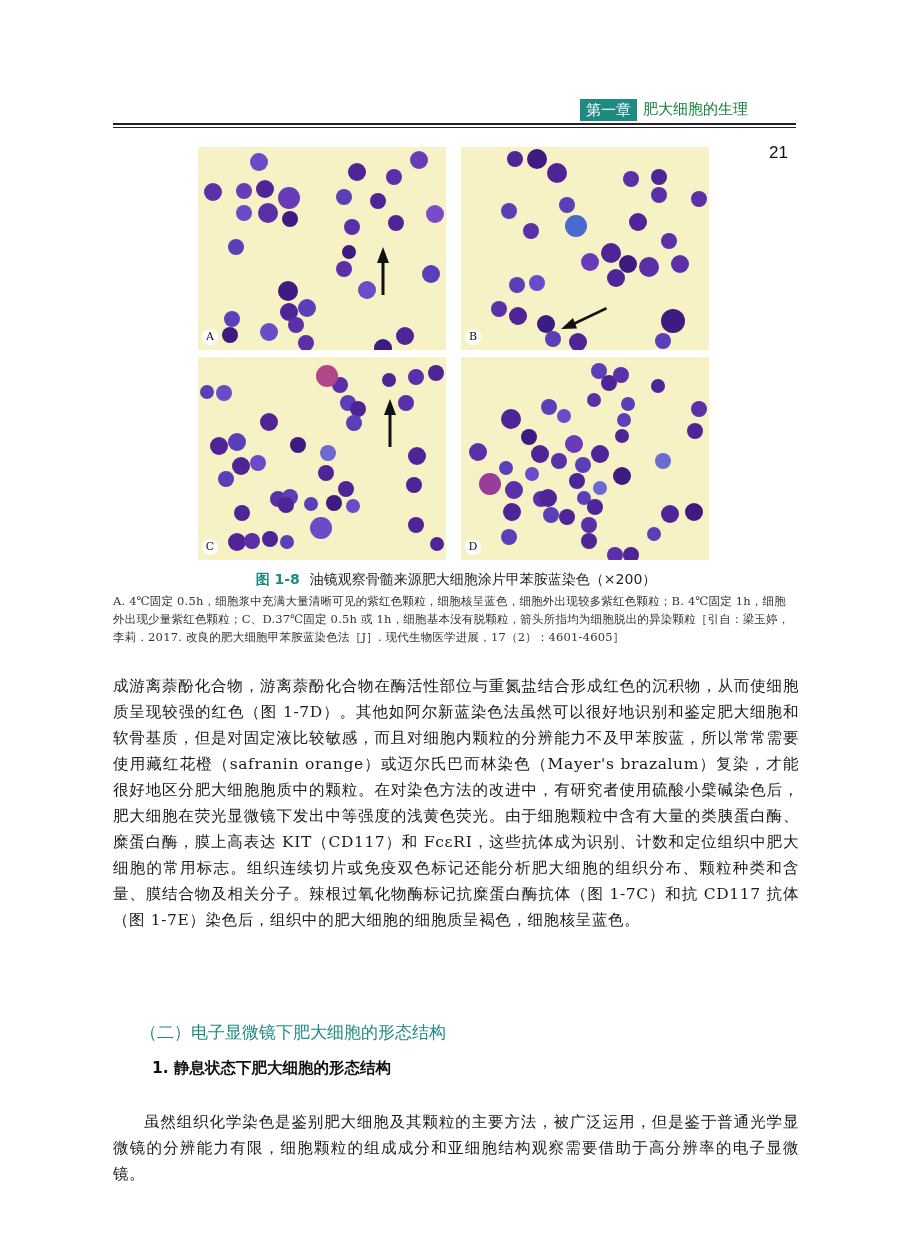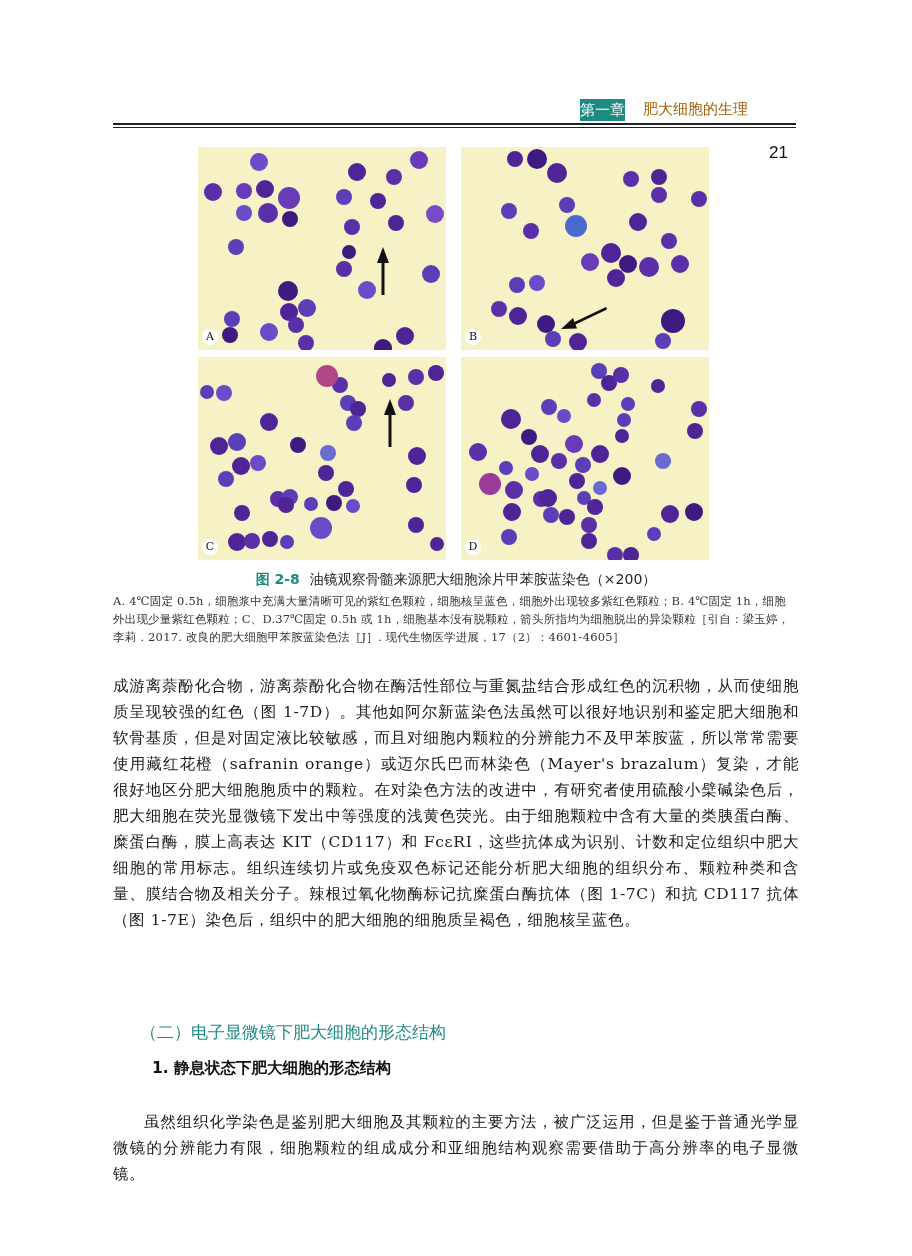--- a/index.html
+++ b/index.html
@@ -1,19 +1,19 @@
 <!DOCTYPE html>
 <html><head>
 <meta charset="utf-8">
 <style>
   html,body{margin:0;padding:0;background:#ffffff;}
   body{width:912px;height:1256px;position:relative;overflow:hidden;font-family:"DejaVu Serif","Liberation Serif",serif;color:#222;}
   .page-header{position:absolute;left:113px;top:96px;width:683px;height:32px;}
-  .chapter-tag{position:absolute;left:467px;top:3px;background:#1f8a82;color:#fff;font-family:"DejaVu Sans","Liberation Sans",sans-serif;font-size:15px;padding:2px 0;line-height:18px;}
-  .chapter-title{position:absolute;left:530px;top:4px;color:#a16207;font-family:"DejaVu Sans","Liberation Sans",sans-serif;font-size:15px;line-height:18px;}
+  .chapter-tag{position:absolute;left:467px;top:3px;background:#1f8a82;color:#fff;font-family:"DejaVu Sans","Liberation Sans",sans-serif;font-size:15px;padding:2px 6px;line-height:18px;}
+  .chapter-title{position:absolute;left:530px;top:4px;color:#15803d;font-family:"DejaVu Sans","Liberation Sans",sans-serif;font-size:15px;line-height:18px;}
   .page-number{position:absolute;left:656px;top:3px;color:#111;font-family:"Liberation Sans",sans-serif;font-size:17px;line-height:20px;margin-top:44px;}
   .rule-thick{position:absolute;left:0;top:27px;width:683px;height:2px;background:#222;}
   .rule-thin{position:absolute;left:0;top:31px;width:683px;height:1px;background:#222;}
 
   .figure{position:absolute;left:198px;top:147px;width:516px;height:412px;}
   .panel{position:absolute;width:248px;height:203px;background:#f7f1c6;overflow:hidden;}
   .panel.p0{left:0;top:0;}
   .panel.p1{left:263px;top:0;}
   .panel.p2{left:0;top:210px;}
   .panel.p3{left:263px;top:210px;}
@@ -205,21 +205,21 @@
     <div class="cell" style="left:40px;top:172px;width:16px;height:16px;background:#5a3fb8;"></div>
     <div class="cell" style="left:120px;top:176px;width:16px;height:16px;background:#4f2496;"></div>
     <div class="cell" style="left:186px;top:170px;width:14px;height:14px;background:#5a3fb8;"></div>
     <div class="cell" style="left:146px;top:190px;width:16px;height:16px;background:#5a2fa8;"></div>
     <div class="cell" style="left:162px;top:190px;width:16px;height:16px;background:#4f2496;"></div>
     <div class="panel-label">D</div>
   </div>
 </div>
 
 <div class="caption-title">
-  <span class="fig-no">图 2-8</span><span>油镜观察骨髓来源肥大细胞涂片甲苯胺蓝染色（×200）</span>
+  <span class="fig-no">图 1-8</span><span>油镜观察骨髓来源肥大细胞涂片甲苯胺蓝染色（×200）</span>
 </div>
 <div class="caption-body">A. 4℃固定 0.5h，细胞浆中充满大量清晰可见的紫红色颗粒，细胞核呈蓝色，细胞外出现较多紫红色颗粒；B. 4℃固定 1h，细胞外出现少量紫红色颗粒；C、D.37℃固定 0.5h 或 1h，细胞基本没有脱颗粒，箭头所指均为细胞脱出的异染颗粒［引自：梁玉婷，李莉．2017. 改良的肥大细胞甲苯胺蓝染色法［J］. 现代生物医学进展，17（2）：4601-4605］</div>
 
 <div class="body-text">
   <p>成游离萘酚化合物，游离萘酚化合物在酶活性部位与重氮盐结合形成红色的沉积物，从而使细胞质呈现较强的红色（图 1-7D）。其他如阿尔新蓝染色法虽然可以很好地识别和鉴定肥大细胞和软骨基质，但是对固定液比较敏感，而且对细胞内颗粒的分辨能力不及甲苯胺蓝，所以常常需要使用藏红花橙（safranin orange）或迈尔氏巴而林染色（Mayer's brazalum）复染，才能很好地区分肥大细胞胞质中的颗粒。在对染色方法的改进中，有研究者使用硫酸小檗碱染色后，肥大细胞在荧光显微镜下发出中等强度的浅黄色荧光。由于细胞颗粒中含有大量的类胰蛋白酶、糜蛋白酶，膜上高表达 KIT（CD117）和 FcεRⅠ，这些抗体成为识别、计数和定位组织中肥大细胞的常用标志。组织连续切片或免疫双色标记还能分析肥大细胞的组织分布、颗粒种类和含量、膜结合物及相关分子。辣根过氧化物酶标记抗糜蛋白酶抗体（图 1-7C）和抗 CD117 抗体（图 1-7E）染色后，组织中的肥大细胞的细胞质呈褐色，细胞核呈蓝色。</p>
 </div>
 
 <div class="section-heading">（二）电子显微镜下肥大细胞的形态结构</div>
 <div class="sub-heading">1. 静息状态下肥大细胞的形态结构</div>
 

